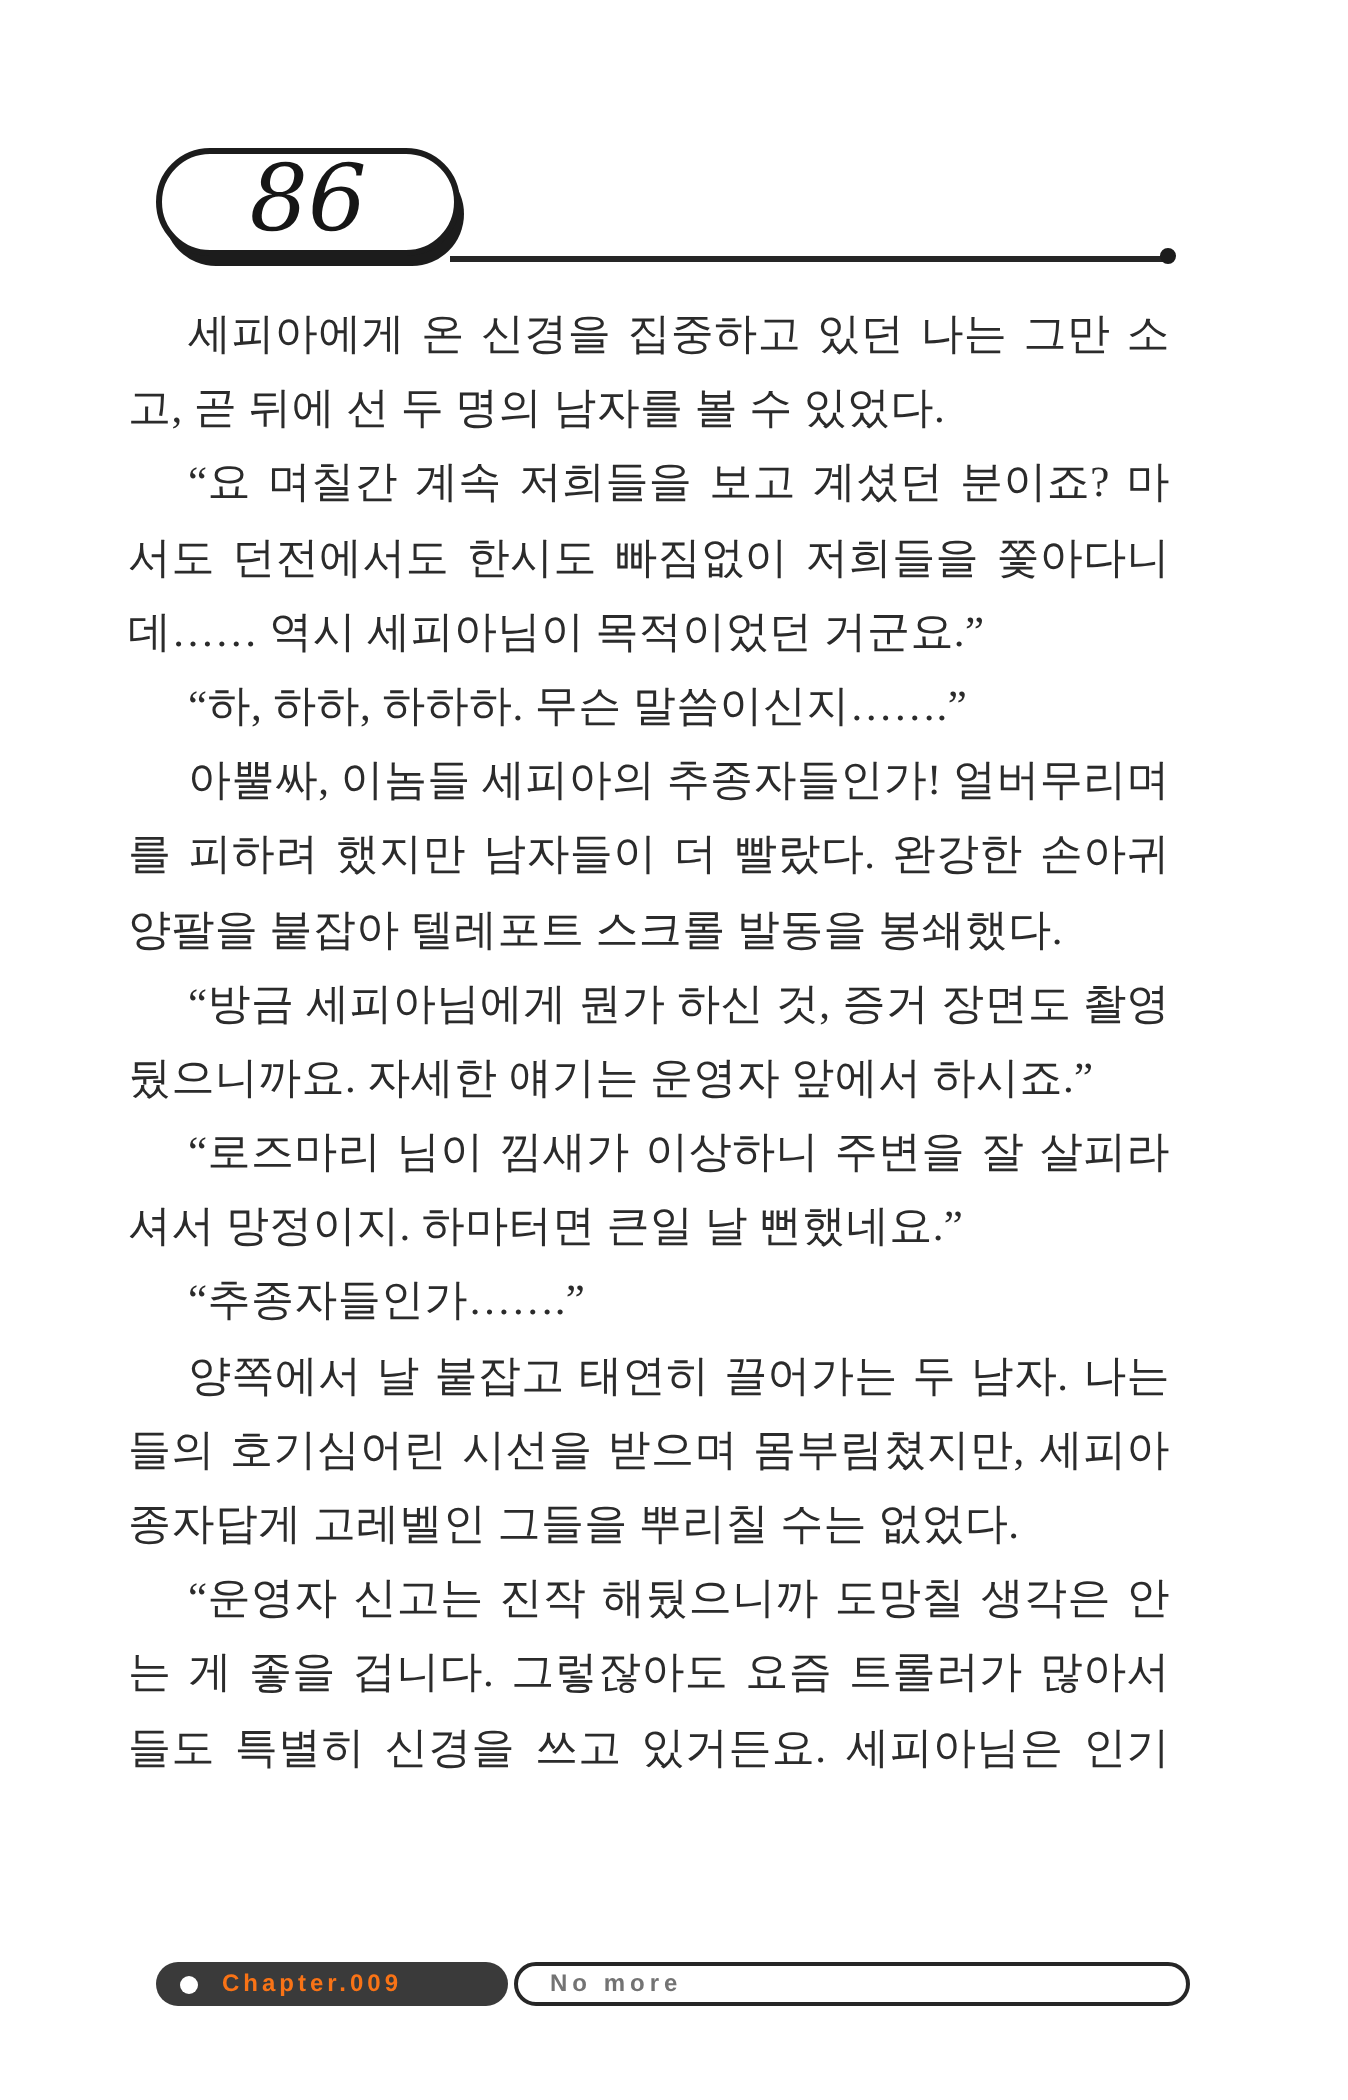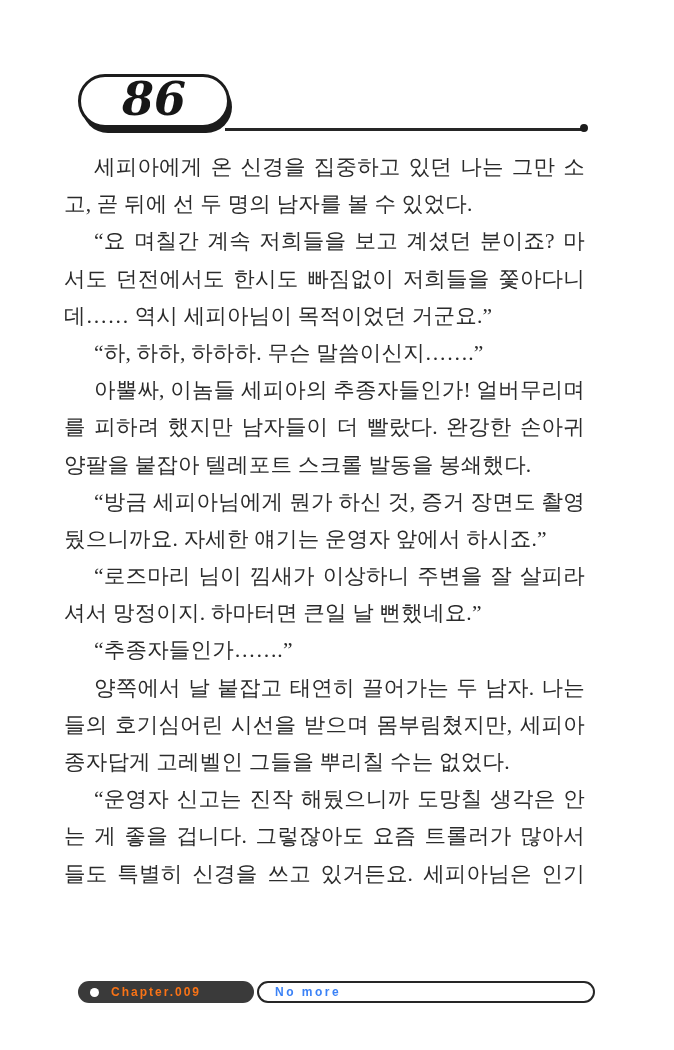--- a/index.html
+++ b/index.html
@@ -22,21 +22,21 @@
     background: #ffffff;
     border: 3.5px solid #1c1c1c;
     border-radius: 30px;
     box-shadow: 3px 6px 0 -1px #1c1c1c;
     display: flex; align-items: center; justify-content: center;
     z-index: 2;
   }
   .badge .num {
     font-family: "DejaVu Serif", "Liberation Serif", serif;
     font-size: 46px;
-    font-weight: bold;
+    font-weight: normal;
     font-style: italic;
     color: #161616;
     transform: translateY(-2px);
   }
   .rule {
     position: absolute;
     left: 225px; top: 128px;
     width: 358px; height: 2.6px;
     background: #262626;
     z-index: 1;
@@ -107,21 +107,21 @@
     border: 2px solid #262626;
     border-radius: 12px;
     display: flex; align-items: center;
     padding-left: 16px;
   }
   .footer-section .label {
     font-family: "Liberation Sans", "DejaVu Sans", sans-serif;
     font-size: 12px;
     font-weight: bold;
     letter-spacing: 2.5px;
-    color: #3b82f6;
+    color: #737373;
     line-height: 1;
     transform: translateY(-0.5px);
   }
 </style>
 </head>
 <body>
 
 <div class="page">
 
   <div class="badge">

